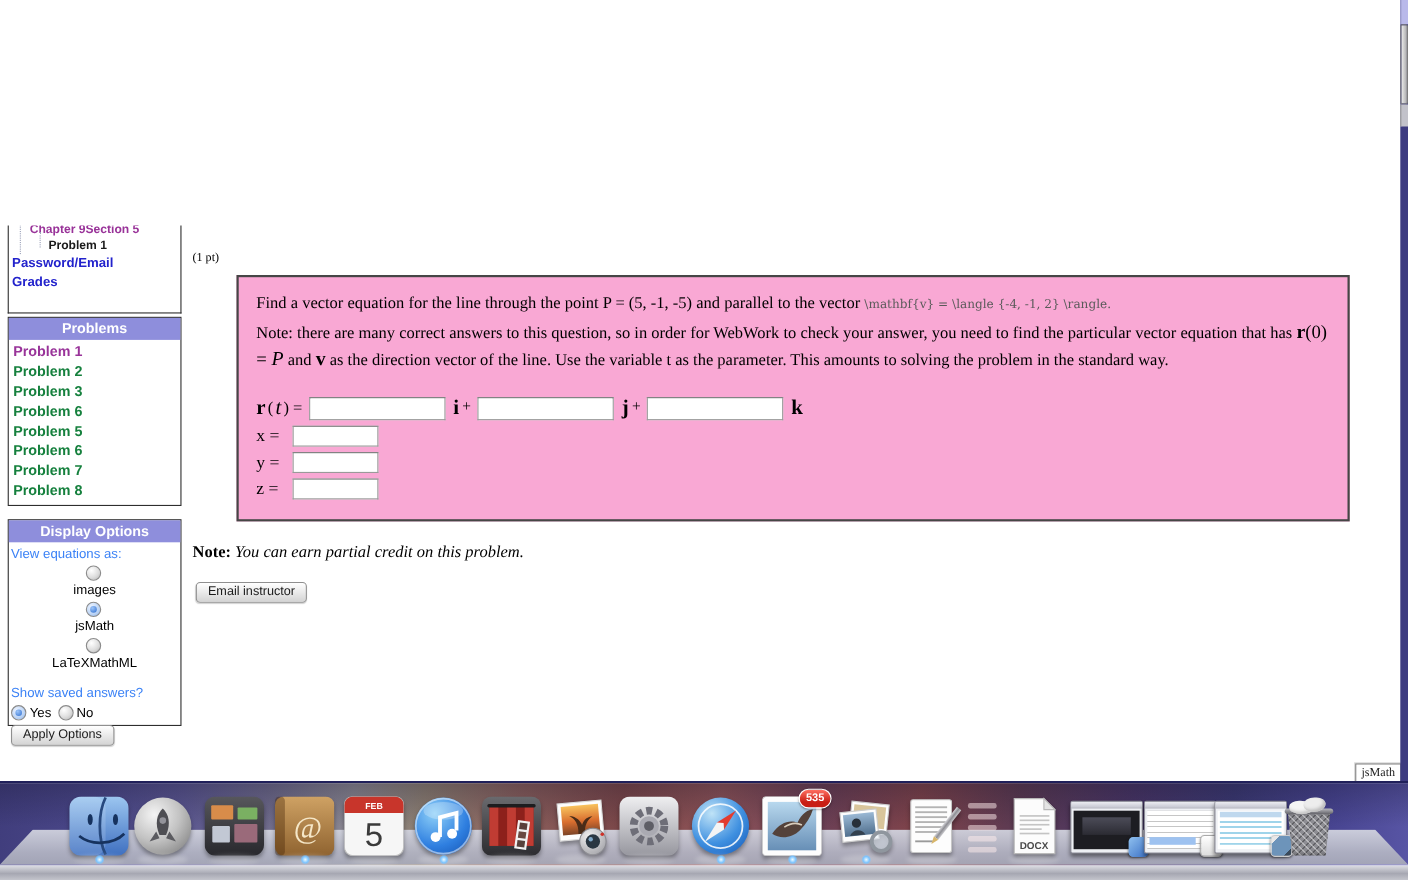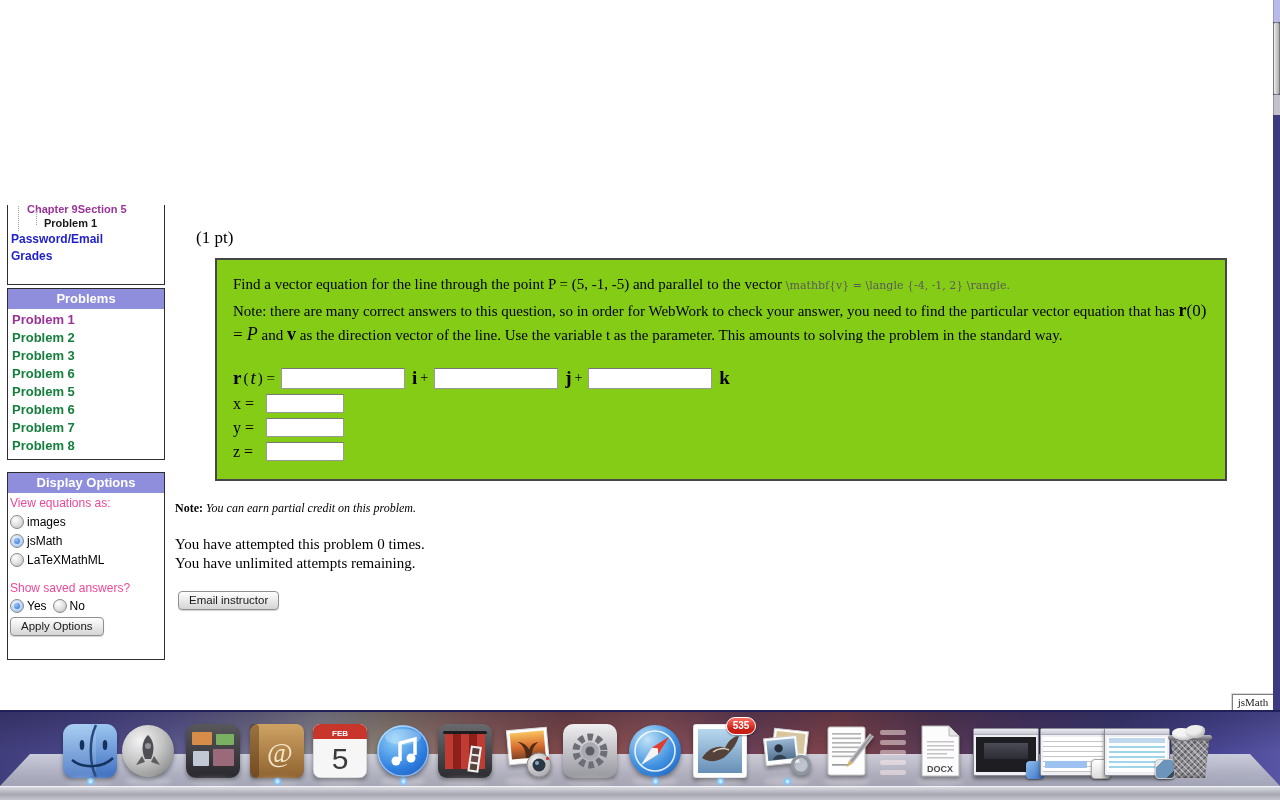--- a/index.html
+++ b/index.html
@@ -26,58 +26,58 @@
   .navlink{display:block;margin-left:3px;font-size:12px;font-weight:bold;color:#2222cc;text-decoration:none;line-height:17px;}
 
   .panel{position:absolute;left:7px;width:156px;background:#fff;border:1px solid #2e2e2e;}
   .panel-hd{background:#8e8edc;color:#fff;font-weight:bold;font-size:13px;text-align:center;padding:2px 0 3px 0;}
   .panel-problems{top:288px;}
   .panel-display{top:472px;height:186px;}
   .plink{display:block;color:#15803d;font-weight:bold;font-size:13px;line-height:18px;padding:0 4px;text-decoration:none;}
   .plink.visited{color:#993399;}
   .panel-problems .plist{padding:2px 0 4px 0;}
 
-  .optlabel{font-size:12px;color:#ec4899;margin:3px 2px 1px 2px;line-height:15px;}
-  .radiorow{display:flex;align-items:center;margin:3px 2px 0 2px;font-size:12px;line-height:16px;}
+  .optlabel{font-size:12px;color:#3b82f6;margin:3px 2px 1px 2px;line-height:15px;}
+  .radiorow{display:flex;align-items:center;margin:3px 2px 0 2px;font-size:12px;line-height:16px;flex-direction:column;}
   .radio{width:12px;height:12px;border-radius:50%;border:1px solid #8a8a8a;margin-right:3px;flex:0 0 auto;
          background:radial-gradient(circle at 35% 30%,#ffffff,#dedede 55%,#b2b2b2);position:relative;}
   .radio.sel{background:radial-gradient(circle at 35% 30%,#eaf2ff,#bcd4f5 60%,#8fb4e8);}
   .radio.sel::after{content:"";position:absolute;left:3px;top:3px;width:6px;height:6px;border-radius:50%;
          background:radial-gradient(circle at 35% 30%,#9cc4f8,#2f6fd0);}
   .inline-radios{display:flex;align-items:flex-end;margin:3px 2px 0 2px;font-size:12px;}
   .inline-radios .pair{display:flex;align-items:center;margin-right:6px;}
   .spacer10{height:10px;}
 
   .aqua{display:inline-block;font-family:"Liberation Sans",sans-serif;font-size:11.5px;color:#1a1a1a;
         background:linear-gradient(#ffffff,#ececec 45%,#d4d4d4);border:1px solid #8f8f8f;border-radius:4px;
         padding:2px 10px 3px 10px;box-shadow:0 1px 1px rgba(0,0,0,.18);cursor:default;}
   .apply-btn{margin:4px 0 0 2px;}
 
   
   .main{position:absolute;left:175px;top:205px;width:1062px;color:#000;font-family:"Liberation Serif",serif;}
-  .pts{font-size:17px;margin-top:23px;margin-left:21px;}
-  .pbox{margin:10px 0 0 40px;width:976px;background:#84cc16;border:2px solid #464646;padding:15px 16px 18px 16px;}
+  .pts{font-size:11px;margin-top:23px;}
+  .pbox{margin:10px 0 0 40px;width:976px;background:#f9a8d4;border:2px solid #464646;padding:15px 16px 18px 16px;}
   .stmt{font-size:15px;line-height:19px;margin:0;}
   .rawmath{font-family:"DejaVu Serif",serif;font-size:11px;color:#5a5a5a;}
   .notepara{font-size:15px;line-height:23px;margin:4px 0 0 0;}
   .mb{font-weight:bold;font-size:18px;}
   .mn{font-size:17px;}
   .mi{font-style:italic;font-size:18px;}
   .vecrow{display:flex;align-items:center;margin-top:20px;font-size:17px;}
   .vecrow .rlbl{font-weight:bold;font-size:19px;}
   .vecrow .tlbl{font-style:italic;font-size:19px;font-weight:normal;}
   .vecrow .plain{font-size:15px;margin:0 2px 0 2px;}
   input.vec{width:118px;height:17px;border:1px solid #9a9a9a;border-top-color:#767676;background:#fff;margin:0 4px;}
   .ijk{font-weight:bold;font-size:19px;margin:0 3px;}
   .plus{font-size:14px;margin-right:2px;}
   .rewrite{margin-top:34px;font-size:15px;}
   .prow{display:flex;align-items:center;margin-top:5px;font-size:16px;}
   .prow .lab{width:33px;}
   input.small{width:72px;height:15px;border:1px solid #9a9a9a;border-top-color:#767676;background:#fff;}
-  .credit{margin-top:20px;font-size:12px;}
+  .credit{margin-top:20px;font-size:15px;}
   .credit .nlab{font-weight:bold;}
   .credit .ntext{font-style:italic;}
   .btnrow{margin-top:16px;margin-left:3px;}
   .btnrow .aqua{margin-right:8px;}
   .attempts{margin-top:19px;font-size:15px;line-height:19px;}
   .emailrow{margin-top:17px;margin-left:3px;}
 
   .jsmath-box{position:absolute;right:6px;top:694px;width:40px;height:15px;background:#fff;border:1px solid #808080;
               box-shadow:0 0 0 1px #d8d8d8;font-family:"Liberation Serif",serif;font-size:11px;line-height:15px;
               text-align:center;color:#222;}
@@ -231,24 +231,20 @@
       </div>
       <div class="prow">
         <span class="lab">z =</span>
         <input class="small" type="text" value="" style="">
       </div>
     </div>
 
     <p class="credit">
       <span class="nlab">Note:</span><span class="ntext"> You can earn partial credit on this problem.</span>
     </p>
-    <p class="attempts">
-      <span>You have attempted this problem 0 times.</span><br>
-      <span>You have unlimited attempts remaining.</span>
-    </p>
     <div class="emailrow">
       <button class="aqua">Email instructor</button>
     </div>
   </div>
 
   <div class="jsmath-box">jsMath</div>
 
   <div class="rstrip">
     <div class="lav"></div>
     <div class="thumb"></div>

